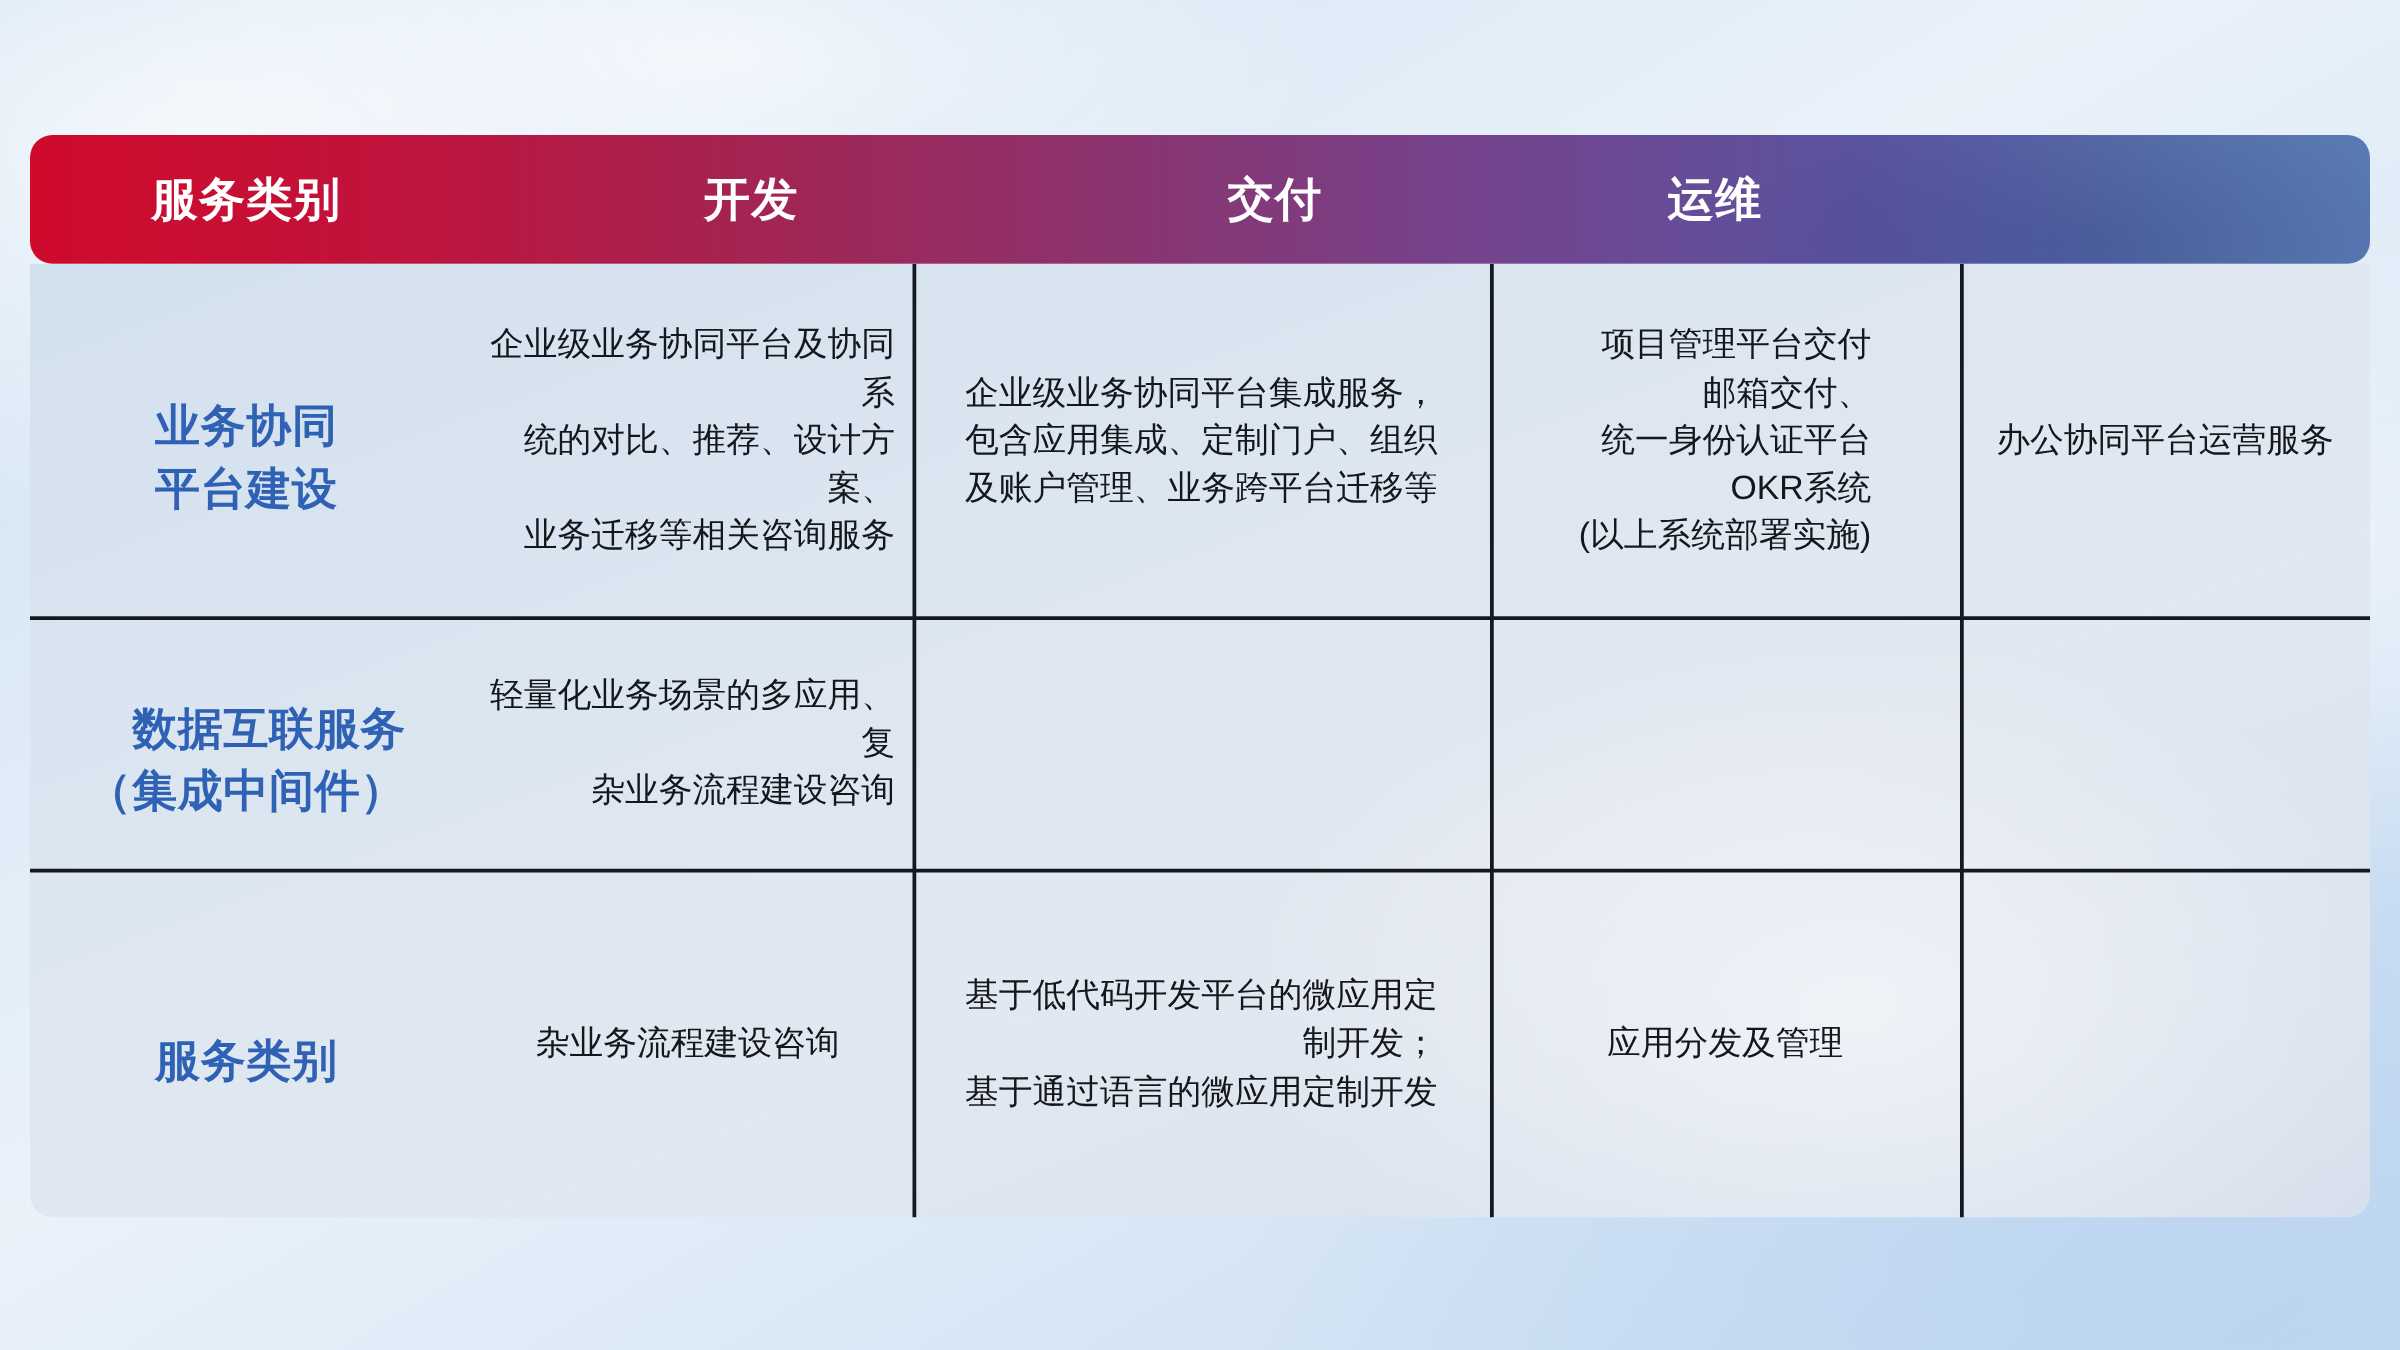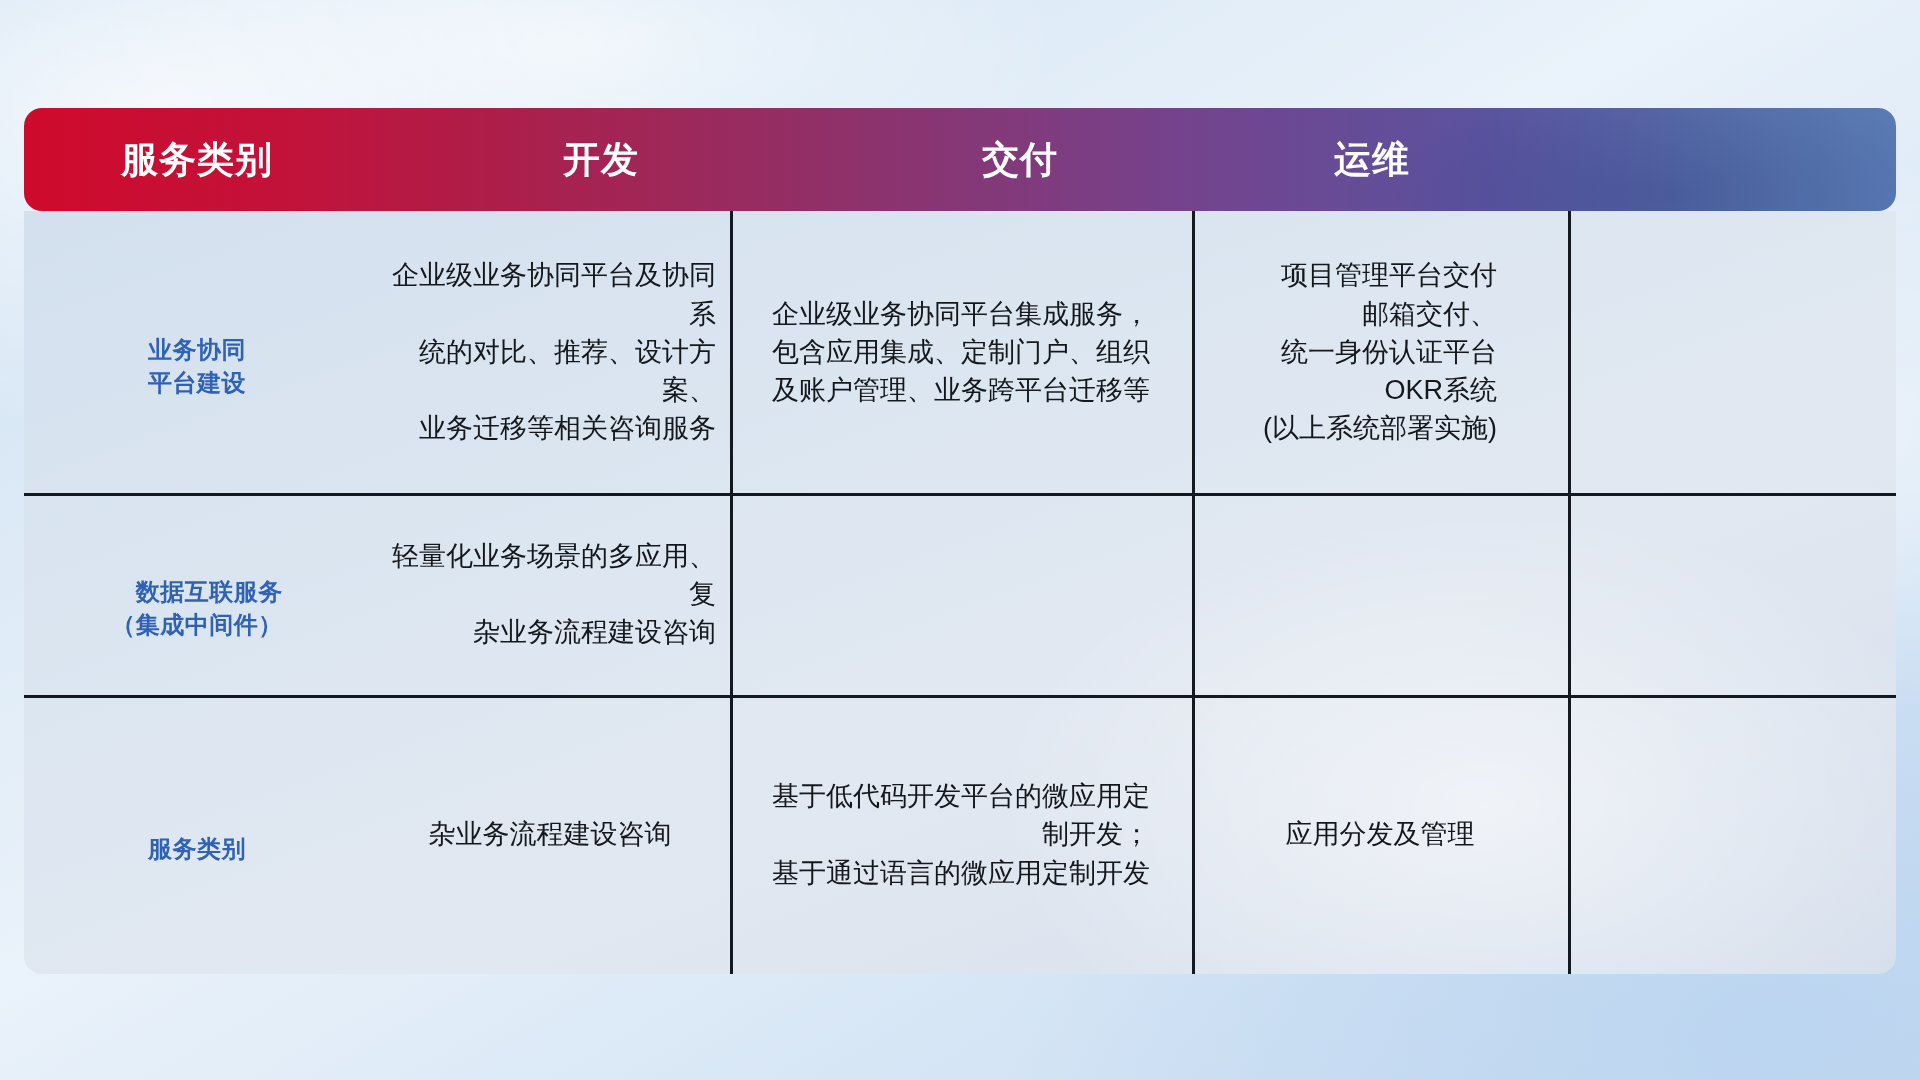--- a/index.html
+++ b/index.html
@@ -118,21 +118,21 @@
     color:#14171c;
     font-size:27px;
     line-height:1.42;
     white-space:pre-line;
     position:relative;
     z-index:2;
   }
   .td.cat {
     color:#2f62b5;
     font-weight:bold;
-    font-size:24px;
+    font-size:36px;
     line-height:1.38;
     letter-spacing:0.5px;
     margin-top:28px;
   }
   .td.empty { color:transparent; }
 </style>
 </head>
 <body>
 
 <div class="bg-sheen"></div>
@@ -161,20 +161,21 @@
 统的对比、推荐、设计方案、
 业务迁移等相关咨询服务</div>
       <div class="td c2">企业级业务协同平台集成服务，
 包含应用集成、定制门户、组织
 及账户管理、业务跨平台迁移等</div>
       <div class="td c3">项目管理平台交付
 邮箱交付、
 统一身份认证平台
 OKR系统
 (以上系统部署实施)</div>
+      <div class="td c4">办公协同平台运营服务</div>
     </div>
 
     <div class="trow r1">
       <div class="td cat c0">数据互联服务
 （集成中间件）</div>
       <div class="td c1">轻量化业务场景的多应用、复
 杂业务流程建设咨询</div>
       <div class="td c3 empty"></div>
       <div class="td c4 empty"></div>
     </div>

